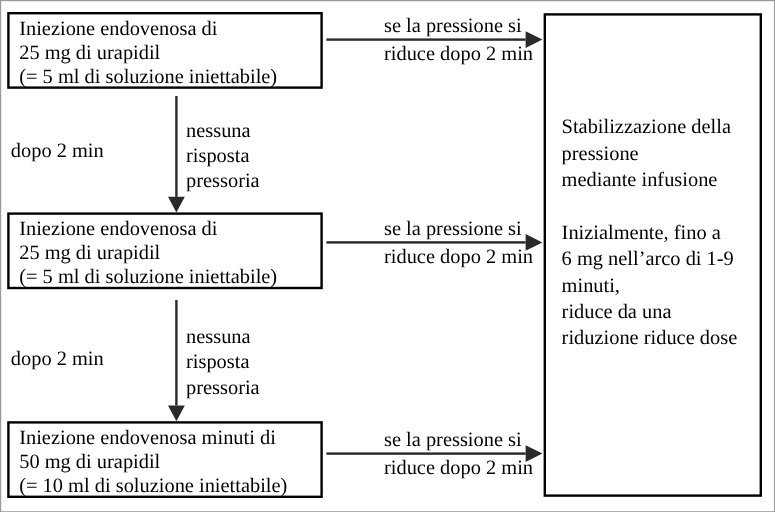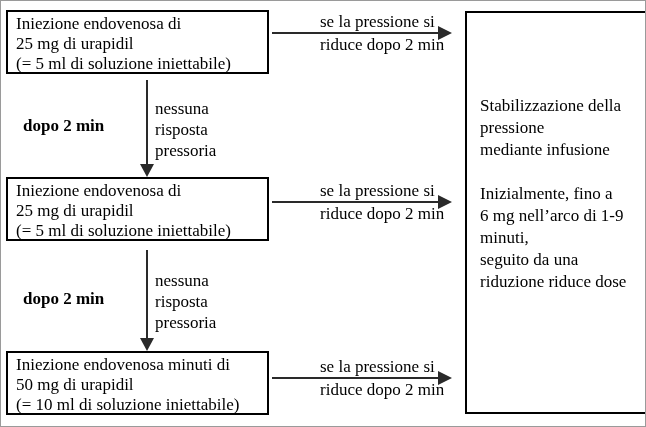--- a/index.html
+++ b/index.html
@@ -29,21 +29,21 @@
     left:5px;width:263px;height:64px;
     border:2px solid var(--box-border);
     background:var(--background);
     padding:2px 6px 0 8px;
     line-height:20px;
   }
   .stepbox .bline{white-space:nowrap;}
   
   .resultbox{
     position:absolute;
-    left:464px;top:10px;width:182px;height:403px;
+    left:452px;top:10px;width:182px;height:403px;
     border:2px solid var(--box-border);
     background:var(--background);
     padding:82px 4px 0 13px;
     line-height:22px;
   }
   .resultbox .para-gap{height:22px;}
   
   .h-group{
     position:absolute;
     left:271px;width:180px;
@@ -80,24 +80,23 @@
     border-right:7px solid transparent;
   }
   .v-label{
     position:absolute;
     left:154px;
     line-height:21px;
     white-space:nowrap;
   }
   .wait-label{
     position:absolute;
-    left:22px;
+    left:8px;
     line-height:21px;
     white-space:nowrap;
-    font-weight:bold;
   }
 </style>
 </head>
 <body>
 
 <div class="canvas">
 
   <div class="stepbox" style="top:9px;">
     <div class="bline">Iniezione endovenosa di</div>
     <div class="bline">25 mg di urapidil</div>
@@ -117,21 +116,21 @@
   </div>
 
   <div class="resultbox">
     <div>Stabilizzazione della</div>
     <div>pressione</div>
     <div>mediante infusione</div>
     <div class="para-gap"></div>
     <div>Inizialmente, fino a</div>
     <div>6 mg nell’arco di 1-9</div>
     <div>minuti,</div>
-    <div>seguito da una</div>
+    <div>riduce da una</div>
     <div>riduzione riduce dose</div>
   </div>
 
   <div class="h-group" style="top:10px;">
     <div class="h-label">se la pressione si</div>
     <div class="h-shaft">
       <div class="h-head"></div>
     </div>
     <div class="h-label">riduce dopo 2 min</div>
   </div>

